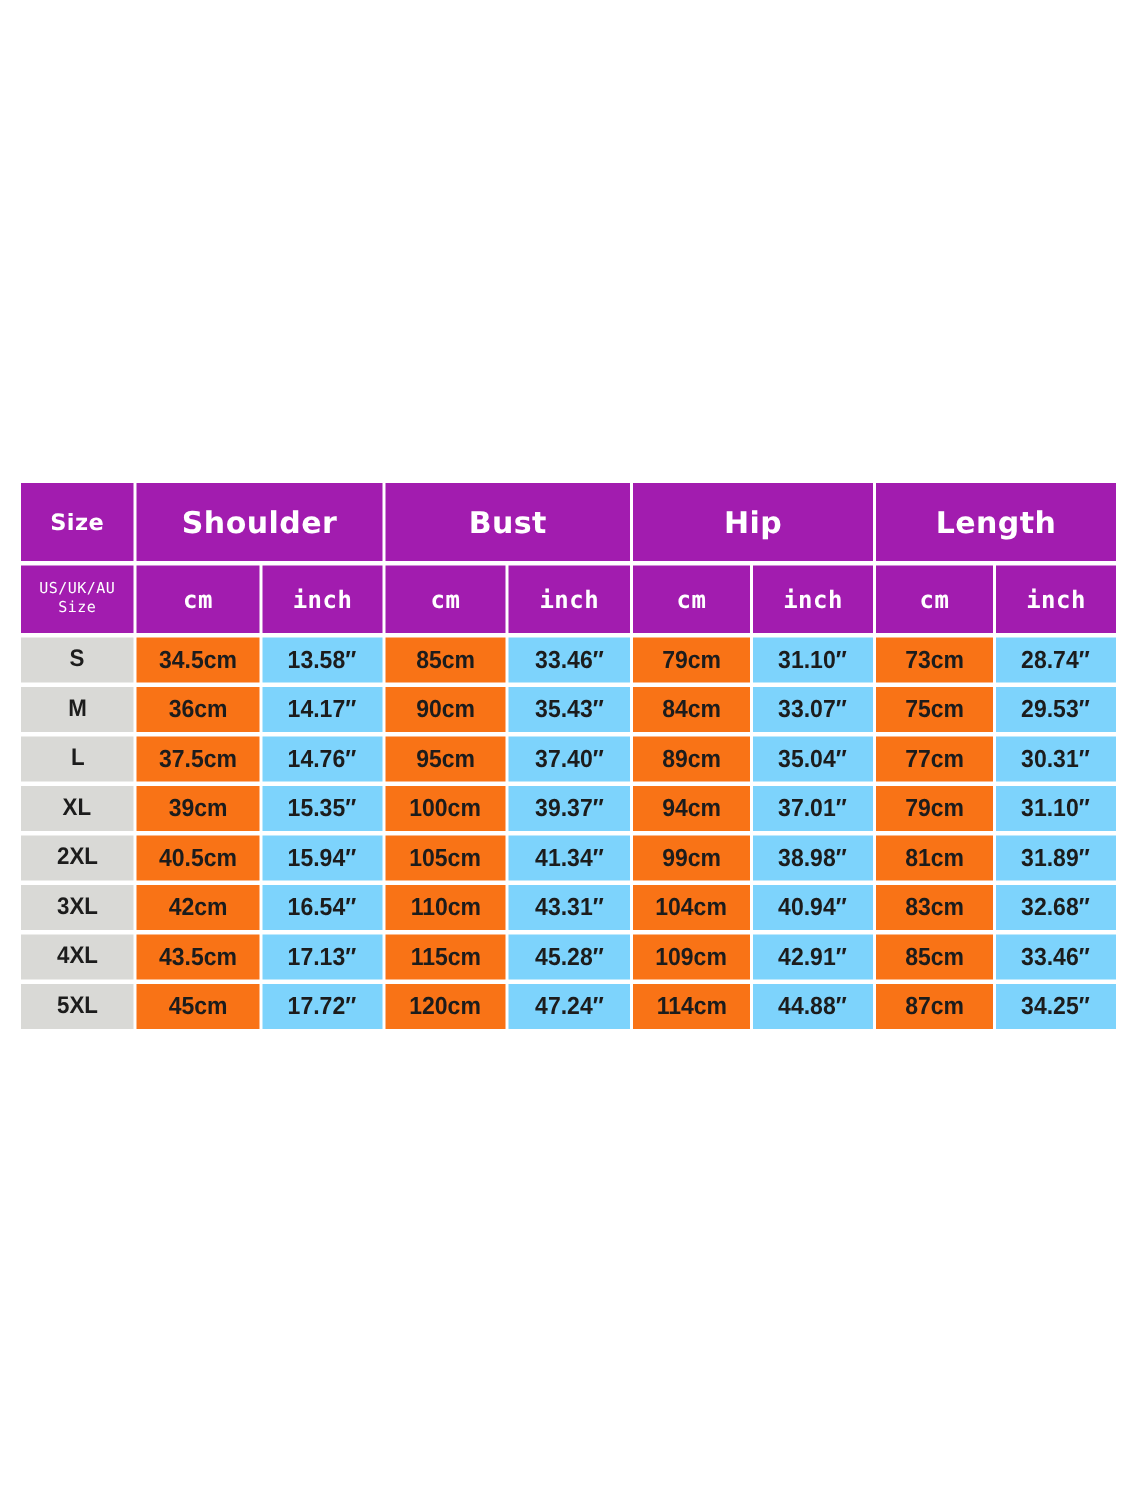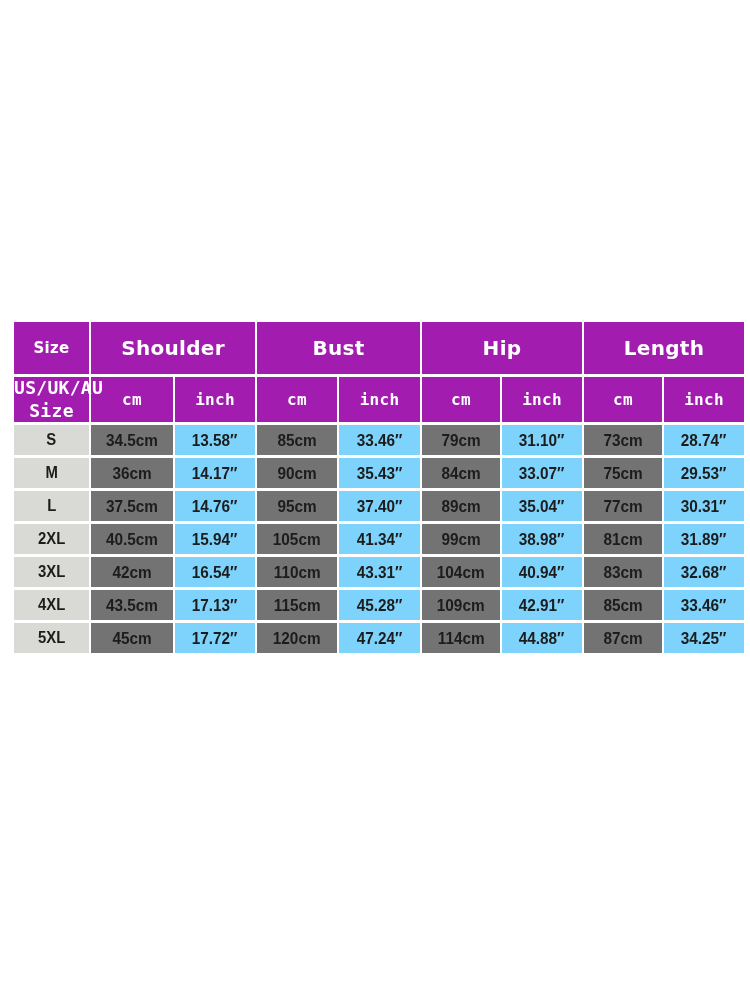--- a/index.html
+++ b/index.html
@@ -53,40 +53,40 @@
     font-size: 16px;
     font-family: "DejaVu Sans Mono", monospace;
     font-weight: bold;
   }
   .hdr-size-main {
     height: 52px;
     font-size: 15px;
   }
   .hdr-size-sub {
     height: 45px;
-    font-size: 18px;
+    font-size: 10px;
     font-family: "DejaVu Sans Mono", monospace;
-    font-weight: bold;
+    font-weight: normal;
     line-height: 1.25;
   }
 
   
   .cell {
     height: 30px;
     color: #1c1c1c;
     font-family: "Liberation Sans", sans-serif;
     font-weight: bold;
     font-size: 16.5px;
   }
   .cell-size {
     background: #d9d9d6;
     font-size: 16px;
   }
   .cell-cm {
-    background: #737373;
+    background: #f97316;
     text-decoration: underline;
   }
   .cell-inch {
     background: #7dd3fc;
   }
   .val {
     display: inline-block;
     transform: scaleX(0.93);
     white-space: nowrap;
   }
@@ -158,20 +158,31 @@
           <td class="cell cell-cm"><span class="val">37.5cm</span></td>
           <td class="cell cell-inch"><span class="val">14.76″</span></td>
           <td class="cell cell-cm"><span class="val">95cm</span></td>
           <td class="cell cell-inch"><span class="val">37.40″</span></td>
           <td class="cell cell-cm"><span class="val">89cm</span></td>
           <td class="cell cell-inch"><span class="val">35.04″</span></td>
           <td class="cell cell-cm"><span class="val">77cm</span></td>
           <td class="cell cell-inch"><span class="val">30.31″</span></td>
         </tr>
         <tr>
+          <td class="cell cell-size"><span class="val">XL</span></td>
+          <td class="cell cell-cm"><span class="val">39cm</span></td>
+          <td class="cell cell-inch"><span class="val">15.35″</span></td>
+          <td class="cell cell-cm"><span class="val">100cm</span></td>
+          <td class="cell cell-inch"><span class="val">39.37″</span></td>
+          <td class="cell cell-cm"><span class="val">94cm</span></td>
+          <td class="cell cell-inch"><span class="val">37.01″</span></td>
+          <td class="cell cell-cm"><span class="val">79cm</span></td>
+          <td class="cell cell-inch"><span class="val">31.10″</span></td>
+        </tr>
+        <tr>
           <td class="cell cell-size"><span class="val">2XL</span></td>
           <td class="cell cell-cm"><span class="val">40.5cm</span></td>
           <td class="cell cell-inch"><span class="val">15.94″</span></td>
           <td class="cell cell-cm"><span class="val">105cm</span></td>
           <td class="cell cell-inch"><span class="val">41.34″</span></td>
           <td class="cell cell-cm"><span class="val">99cm</span></td>
           <td class="cell cell-inch"><span class="val">38.98″</span></td>
           <td class="cell cell-cm"><span class="val">81cm</span></td>
           <td class="cell cell-inch"><span class="val">31.89″</span></td>
         </tr>

